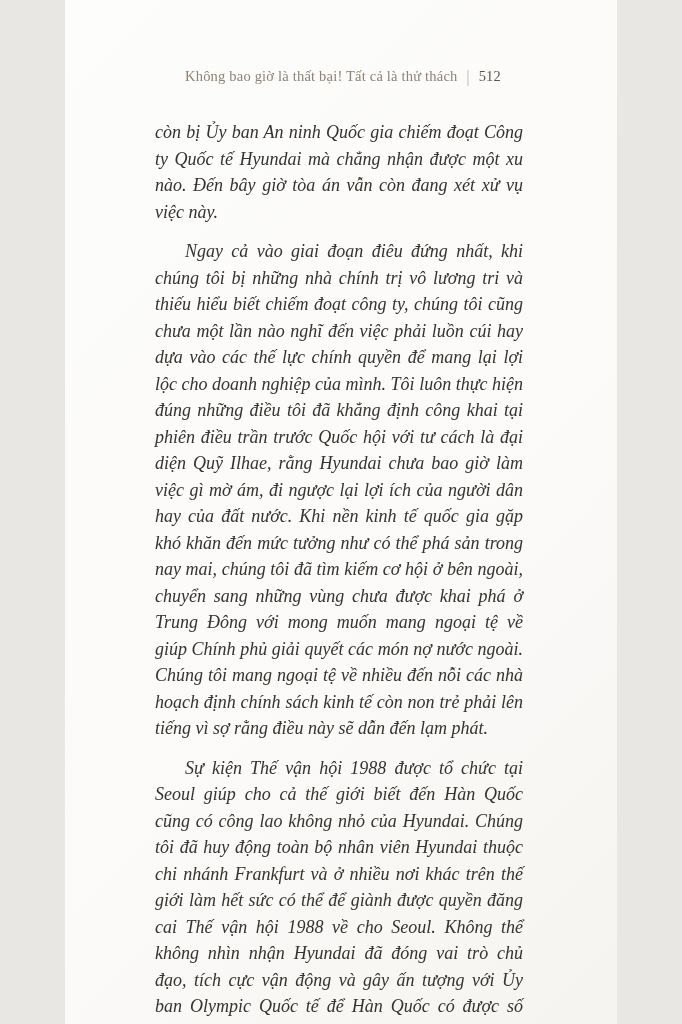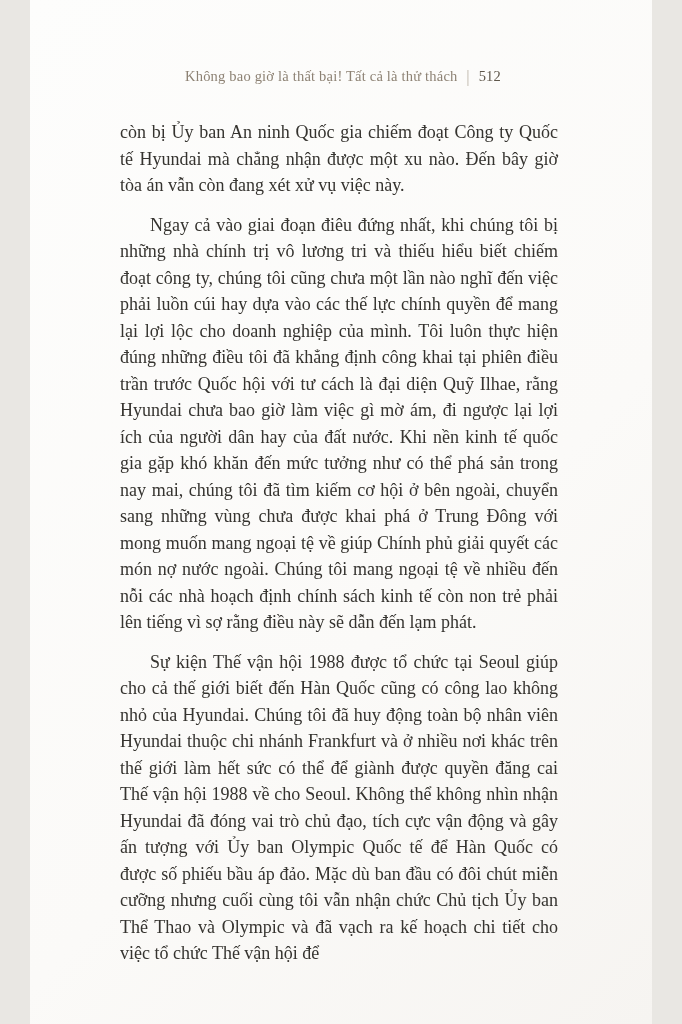--- a/index.html
+++ b/index.html
@@ -3,21 +3,21 @@
 <meta charset="utf-8">
 <style>
   html, body {
     margin: 0;
     padding: 0;
     background: #e9e7e3;
     font-family: "Liberation Serif", "DejaVu Serif", serif;
   }
   .page {
     position: relative;
-    width: 622px;
+    width: 552px;
     height: 1024px;
     margin: 0 auto;
     background: linear-gradient(135deg, #fdfdfc 0%, #fbfaf8 60%, #f6f4f1 100%);
     box-sizing: border-box;
     padding: 68px 86px 24px 90px;
     overflow: hidden;
   }
   .page-header {
     display: flex;
     justify-content: center;
@@ -41,20 +41,21 @@
   }
   .page-body {
     color: #35332f;
     font-size: 18px;
     line-height: 26.5px;
     text-align: justify;
   }
   .para {
     margin: 0 8px 13px 0;
     text-indent: 30px;
+    font-style: italic;
   }
   .para.no-indent {
     text-indent: 0;
   }
 </style>
 </head>
 <body>
 
 <div class="page">
 

